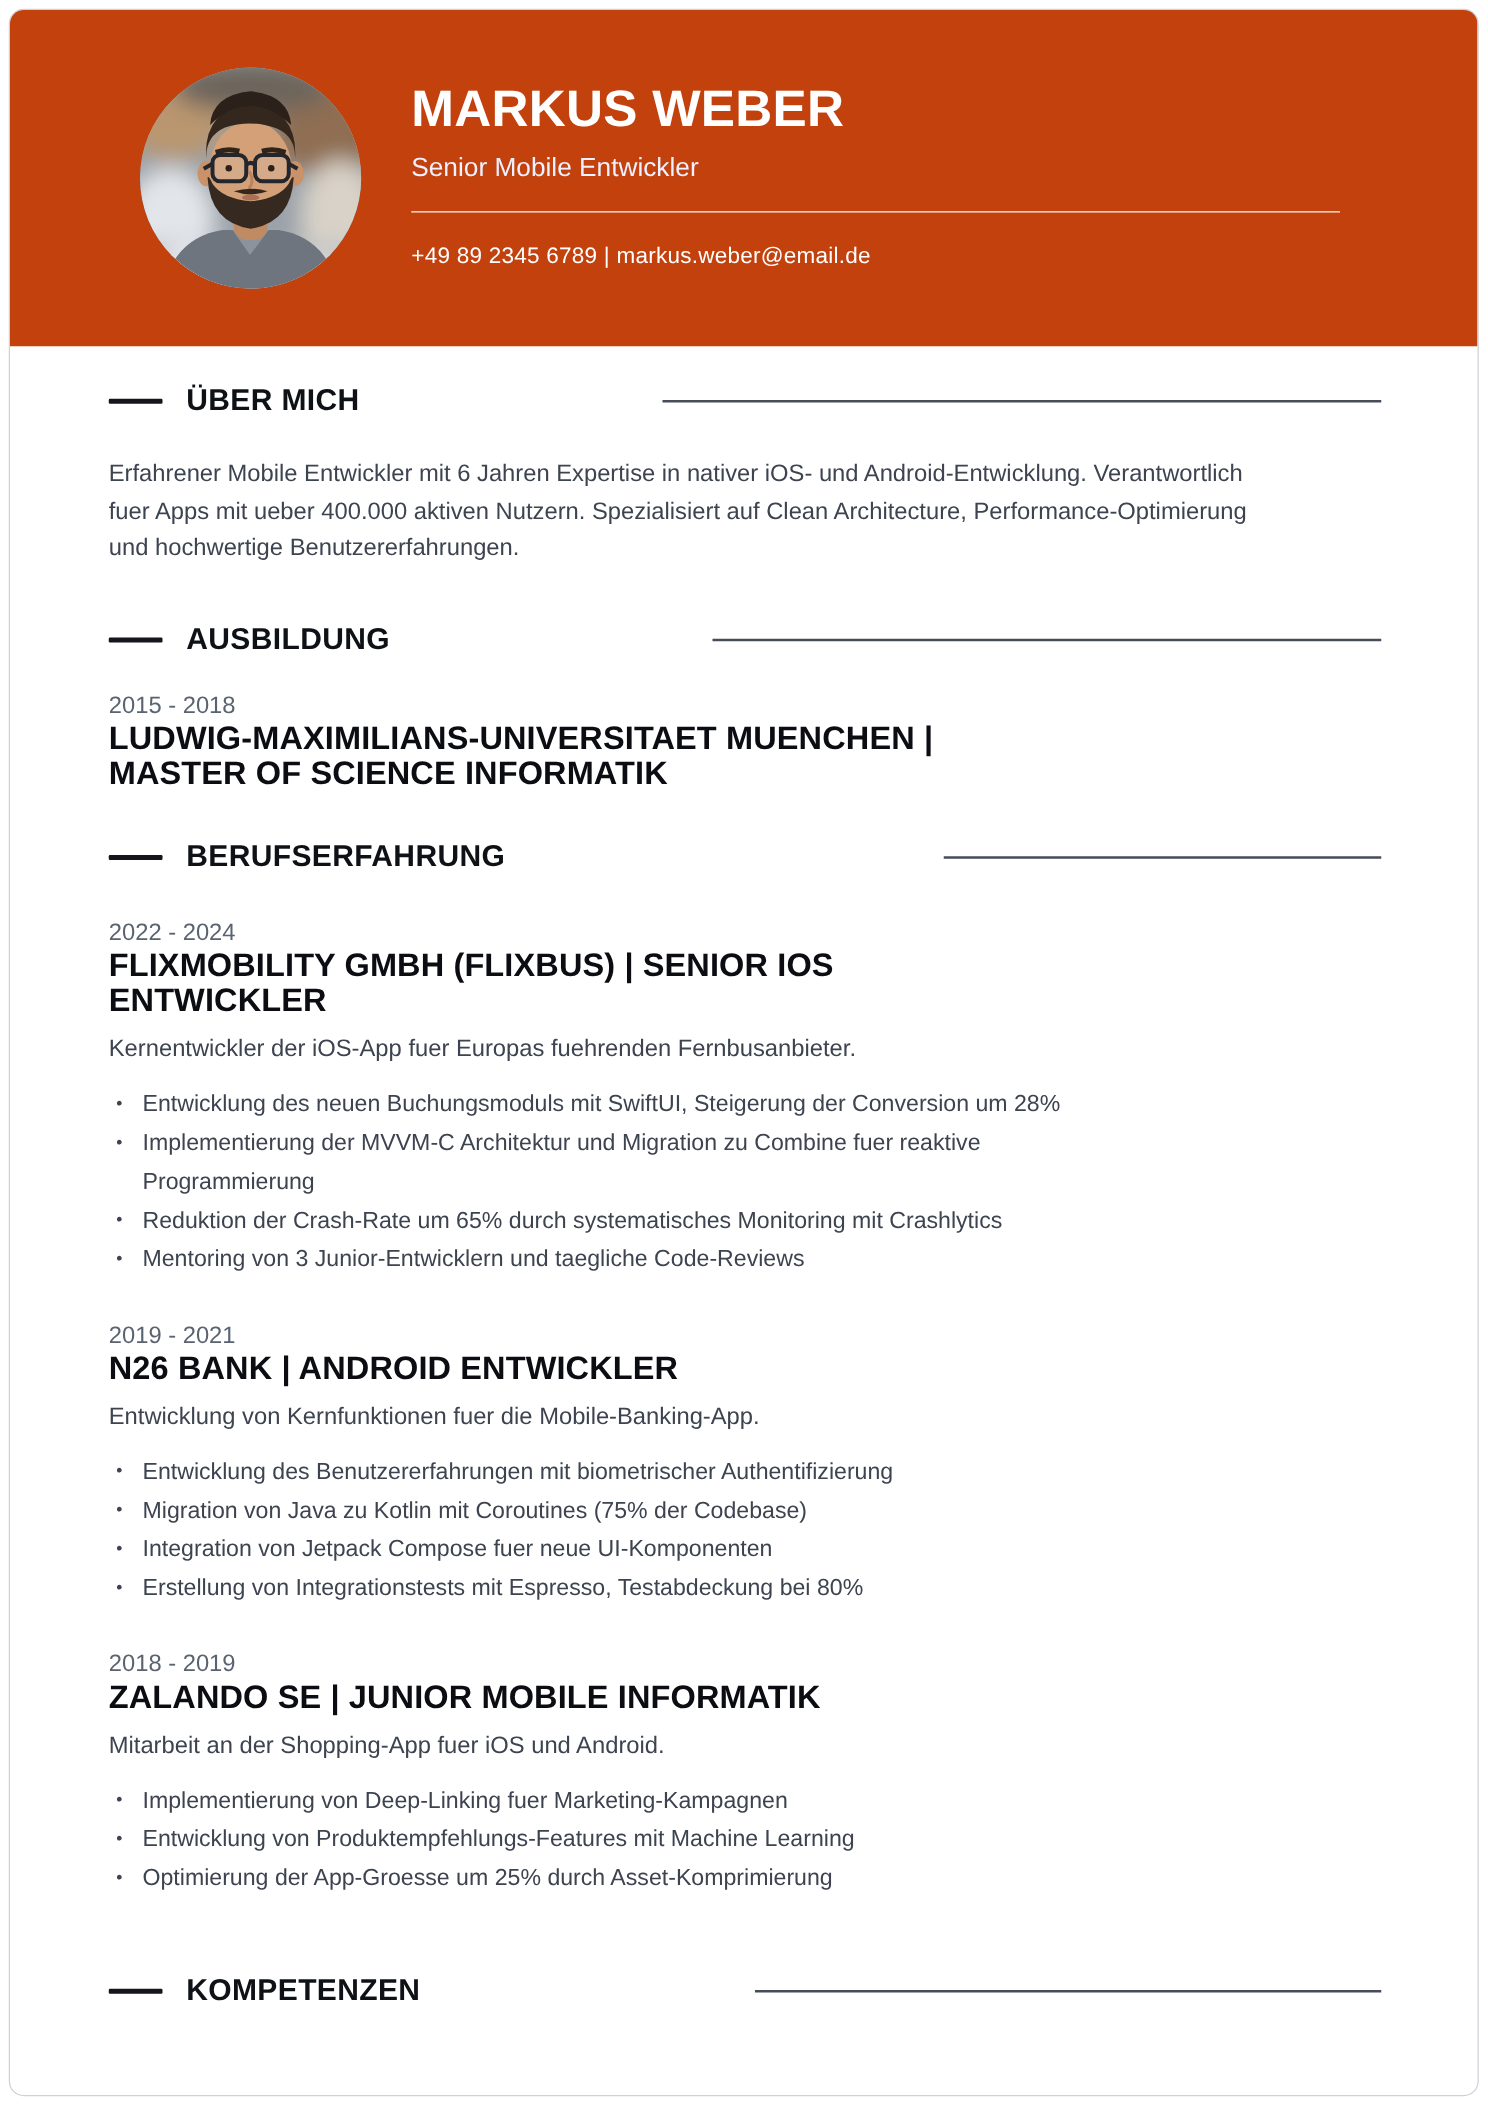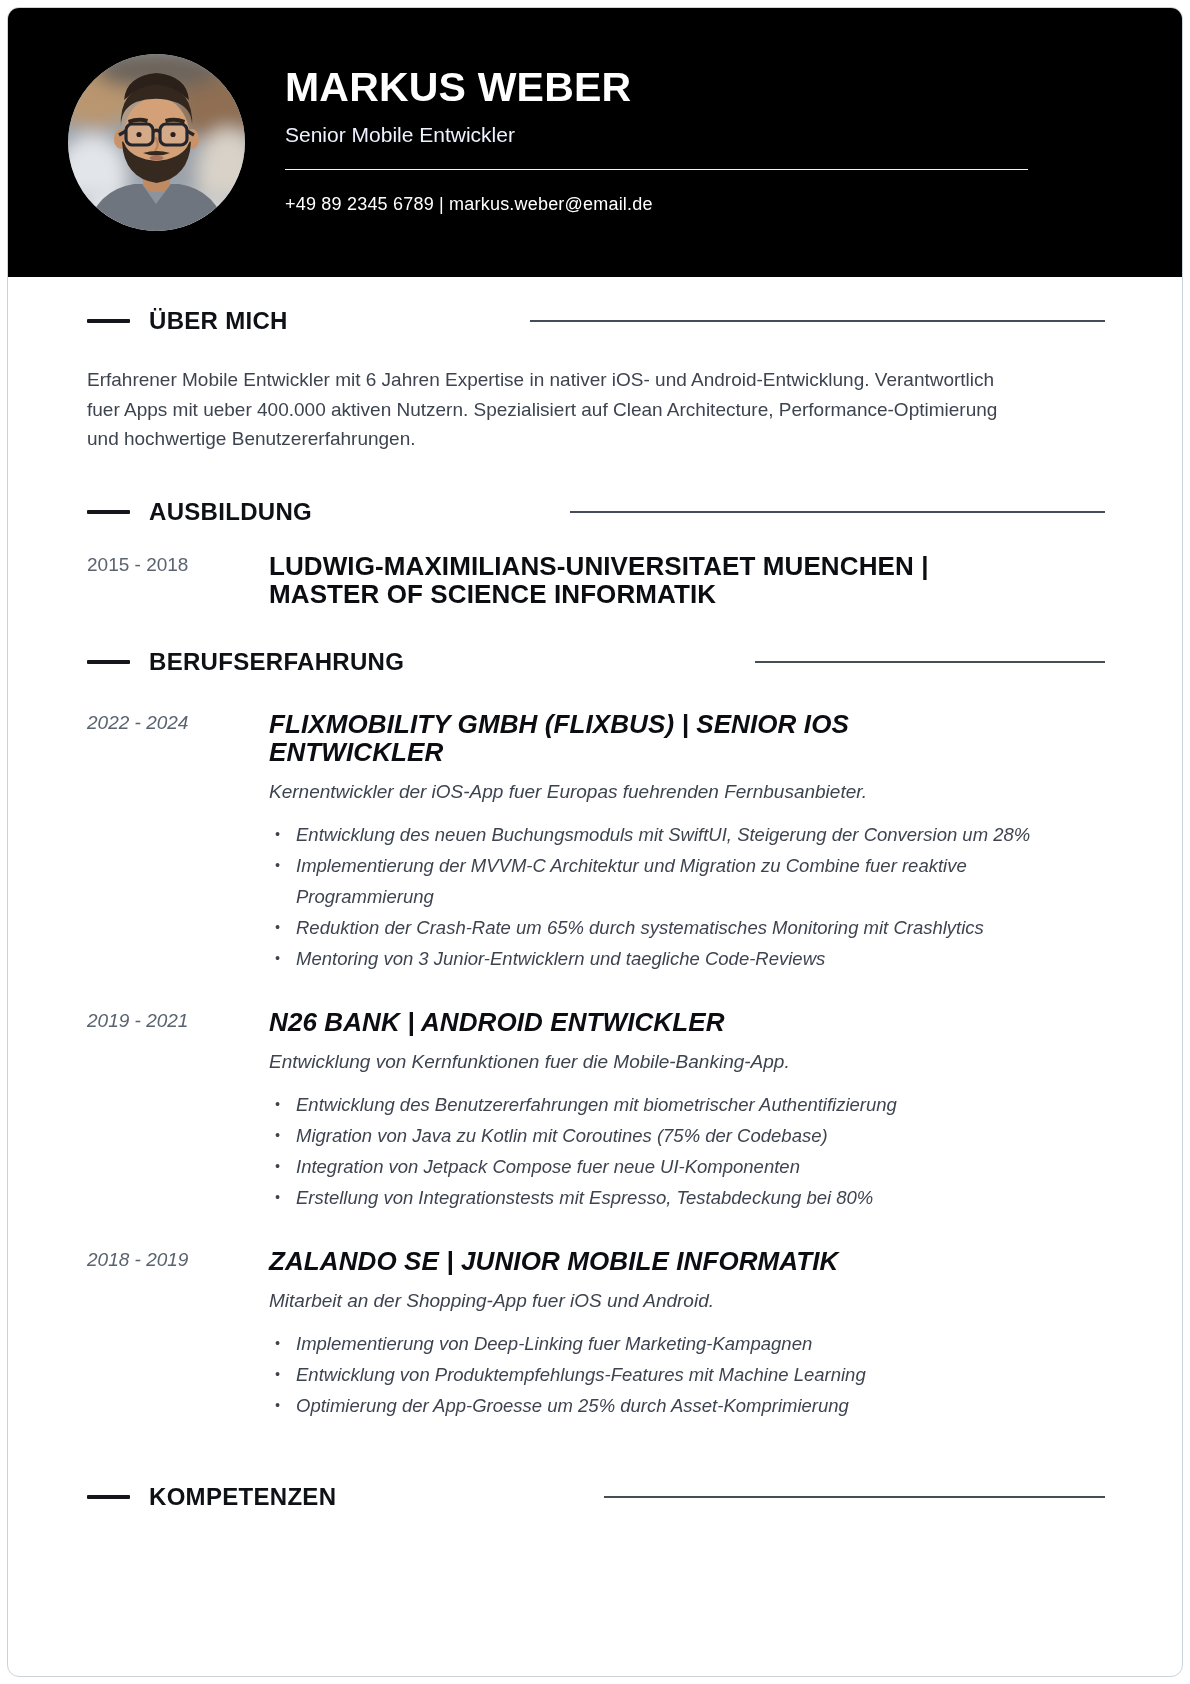--- a/index.html
+++ b/index.html
@@ -3,21 +3,21 @@
 <meta charset="utf-8">
 <title>Resume</title>
 <style>
   html,body{margin:0;padding:0;background:#fff;}
   body{font-family:"Liberation Sans","DejaVu Sans",sans-serif;-webkit-font-smoothing:antialiased;}
   .page{
     position:relative;width:1176px;height:1670px;margin:7px auto;box-sizing:border-box;
     background:#fff;border:1px solid #ccd2d9;border-radius:12px;overflow:hidden;
   }
   
-  .header{height:269px;background:#000000;display:flex;align-items:center;padding-left:60px;box-sizing:border-box;}
+  .header{height:269px;background:#c2410c;display:flex;align-items:center;padding-left:104px;box-sizing:border-box;}
   .photo{width:177px;height:177px;border-radius:50%;overflow:hidden;flex:none;background:#9aa1a9;}
   .header-info{margin-left:40px;margin-top:-4px;}
   .name{margin:0;color:#ffffff;font-size:41px;font-weight:700;letter-spacing:.2px;line-height:1.05;}
   .job-title{color:#eef1ff;font-size:21px;margin-top:13px;}
   .header-rule{width:743px;height:1px;background:rgba(255,255,255,.95);margin-top:22px;}
   .contact{color:#ffffff;font-size:18px;margin-top:24px;letter-spacing:.2px;}
   
   .main{padding:0 77px 0 79px;}
   .section-head{position:relative;display:flex;align-items:center;height:28px;}
   .dash{width:43px;height:4px;background:#14161b;border-radius:1px;flex:none;}
@@ -26,22 +26,22 @@
   .rule-about{left:443px;}
   .rule-education{left:483px;}
   .rule-experience{left:668px;}
   .rule-skills{left:517px;}
   .section-about{margin-top:30px;}
   .section-education{margin-top:44px;}
   .section-experience{margin-top:40px;}
   .section-skills{margin-top:62px;}
   .about-text{margin:30px 0 0;font-size:19px;line-height:29.5px;color:#3d4450;max-width:945px;}
   
-  .entry{display:flex;margin-top:26px;}
-  .entry.job{margin-top:34px;font-style:italic;}
+  .entry{display:flex;margin-top:26px;flex-direction:column;}
+  .entry.job{margin-top:34px;}
   .entry:first-of-type{margin-top:26px;}
   .dates{width:182px;flex:none;font-size:19px;color:#5a6370;padding-top:2px;}
   .entry-body{flex:1;min-width:0;}
   .entry-title{font-size:26px;font-weight:700;color:#0b0d12;line-height:28px;max-width:700px;letter-spacing:.1px;}
   .entry-desc{font-size:19px;color:#3d4450;margin-top:12px;line-height:27px;}
   ul.bullets{list-style:none;margin:14px 0 0;padding:0;}
   ul.bullets li{position:relative;padding-left:27px;font-size:18.5px;color:#3d4450;line-height:31px;max-width:800px;}
   ul.bullets li::before{content:"•";position:absolute;left:6px;top:0;font-size:14px;line-height:31px;color:#3d4450;}
 </style>
 </head>

